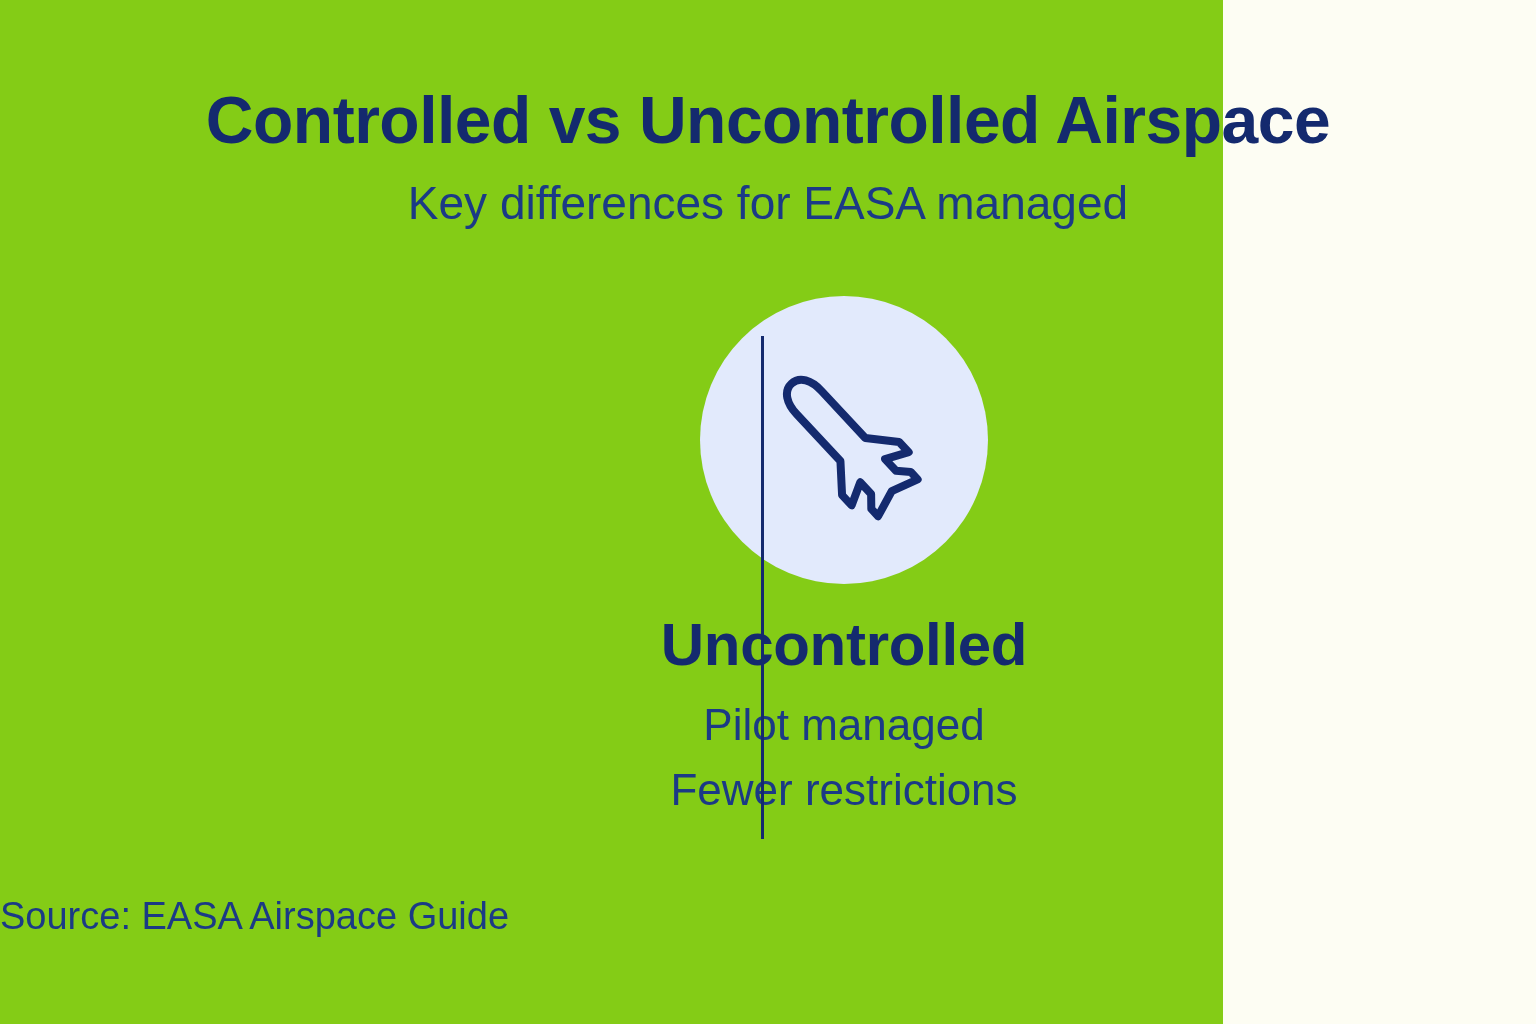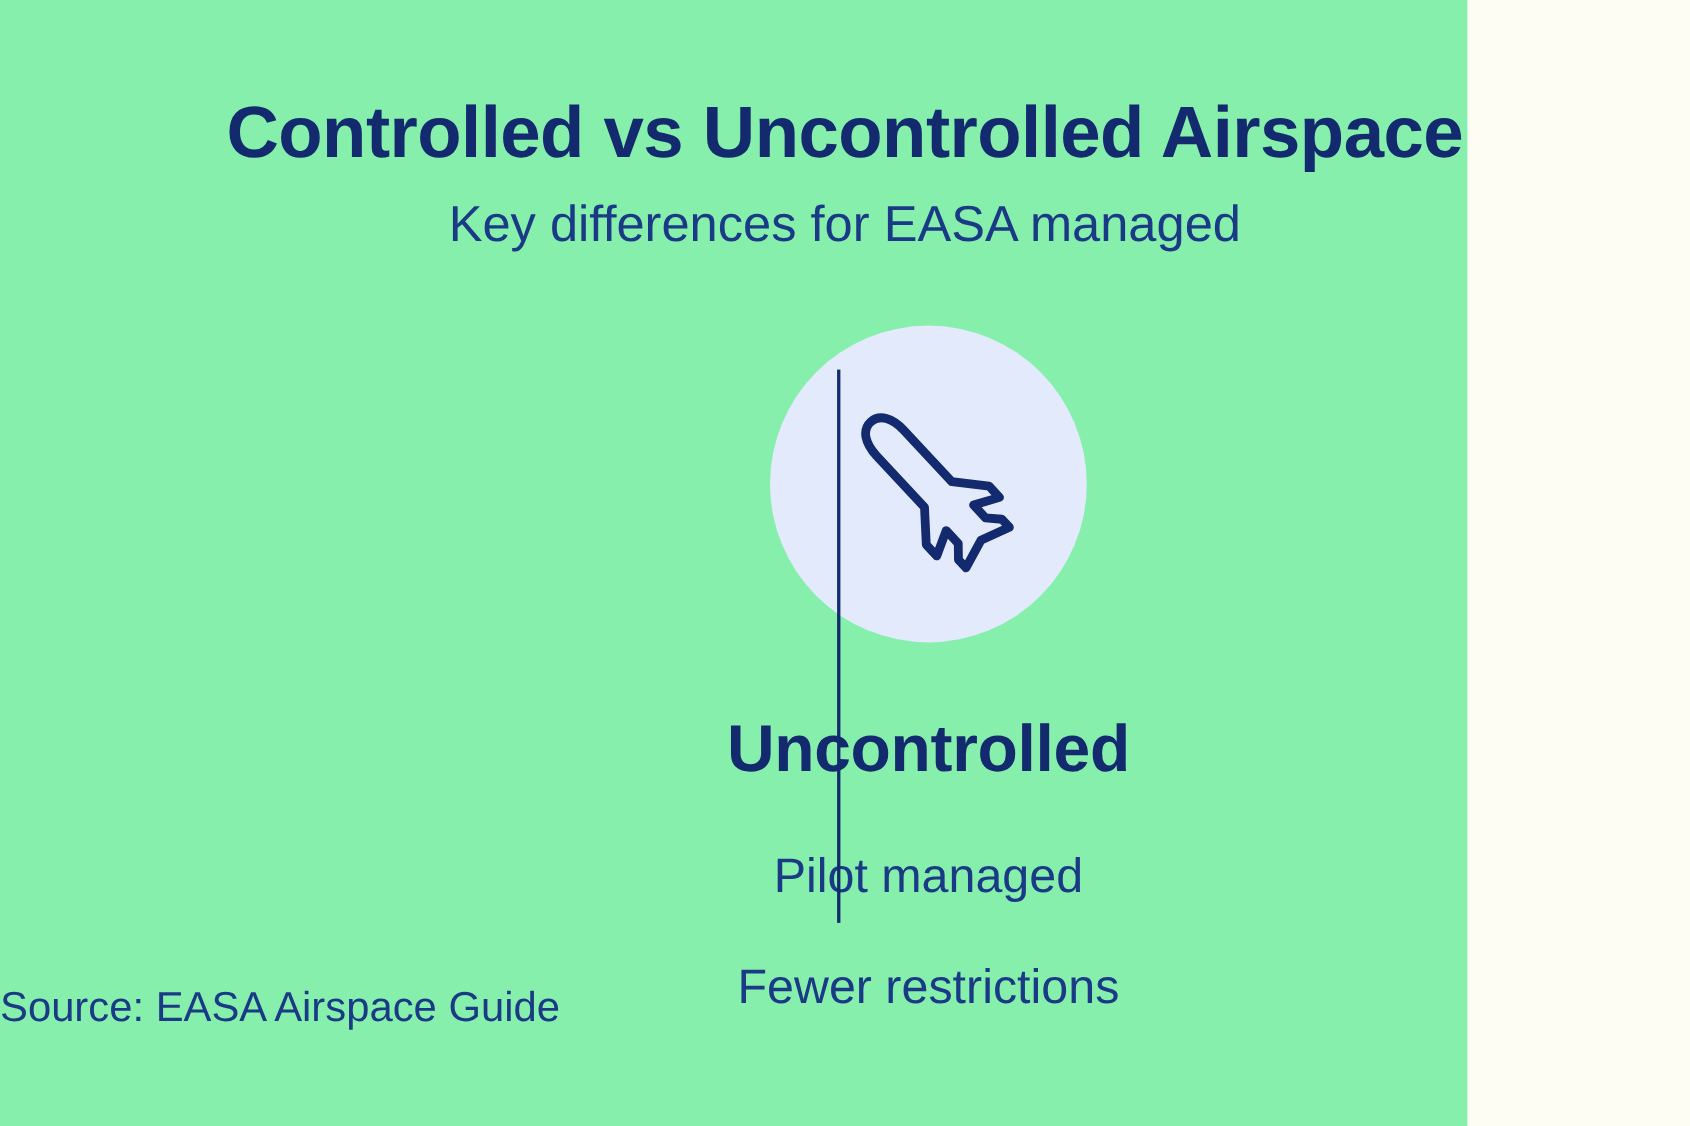--- a/index.html
+++ b/index.html
@@ -8,23 +8,23 @@
   }
   body {
     width: 1536px;
     height: 1024px;
     background: #fdfdf3;
     font-family: "Liberation Sans", sans-serif;
     overflow: hidden;
   }
   #infographic {
     position: relative;
-    width: 1334px;
+    width: 1223px;
     height: 1024px;
-    background: #86efac;
+    background: #84cc16;
   }
 
   
   .header {
     position: absolute;
     top: 86px;
     left: 0;
     width: 1536px;
     text-align: center;
   }
@@ -58,21 +58,21 @@
     align-items: flex-start;
     justify-content: center;
   }
   .column {
     width: 610px;
     display: flex;
     flex-direction: column;
     align-items: center;
   }
   .col-left  { padding-right: 152px; }
-  .col-right { padding-left: 152px; gap: 36px; }
+  .col-right { padding-left: 152px; }
 
   .icon-circle {
     width: 288px;
     height: 288px;
     border-radius: 50%;
     background: #e2eafc;
     display: flex;
     align-items: center;
     justify-content: center;
   }

